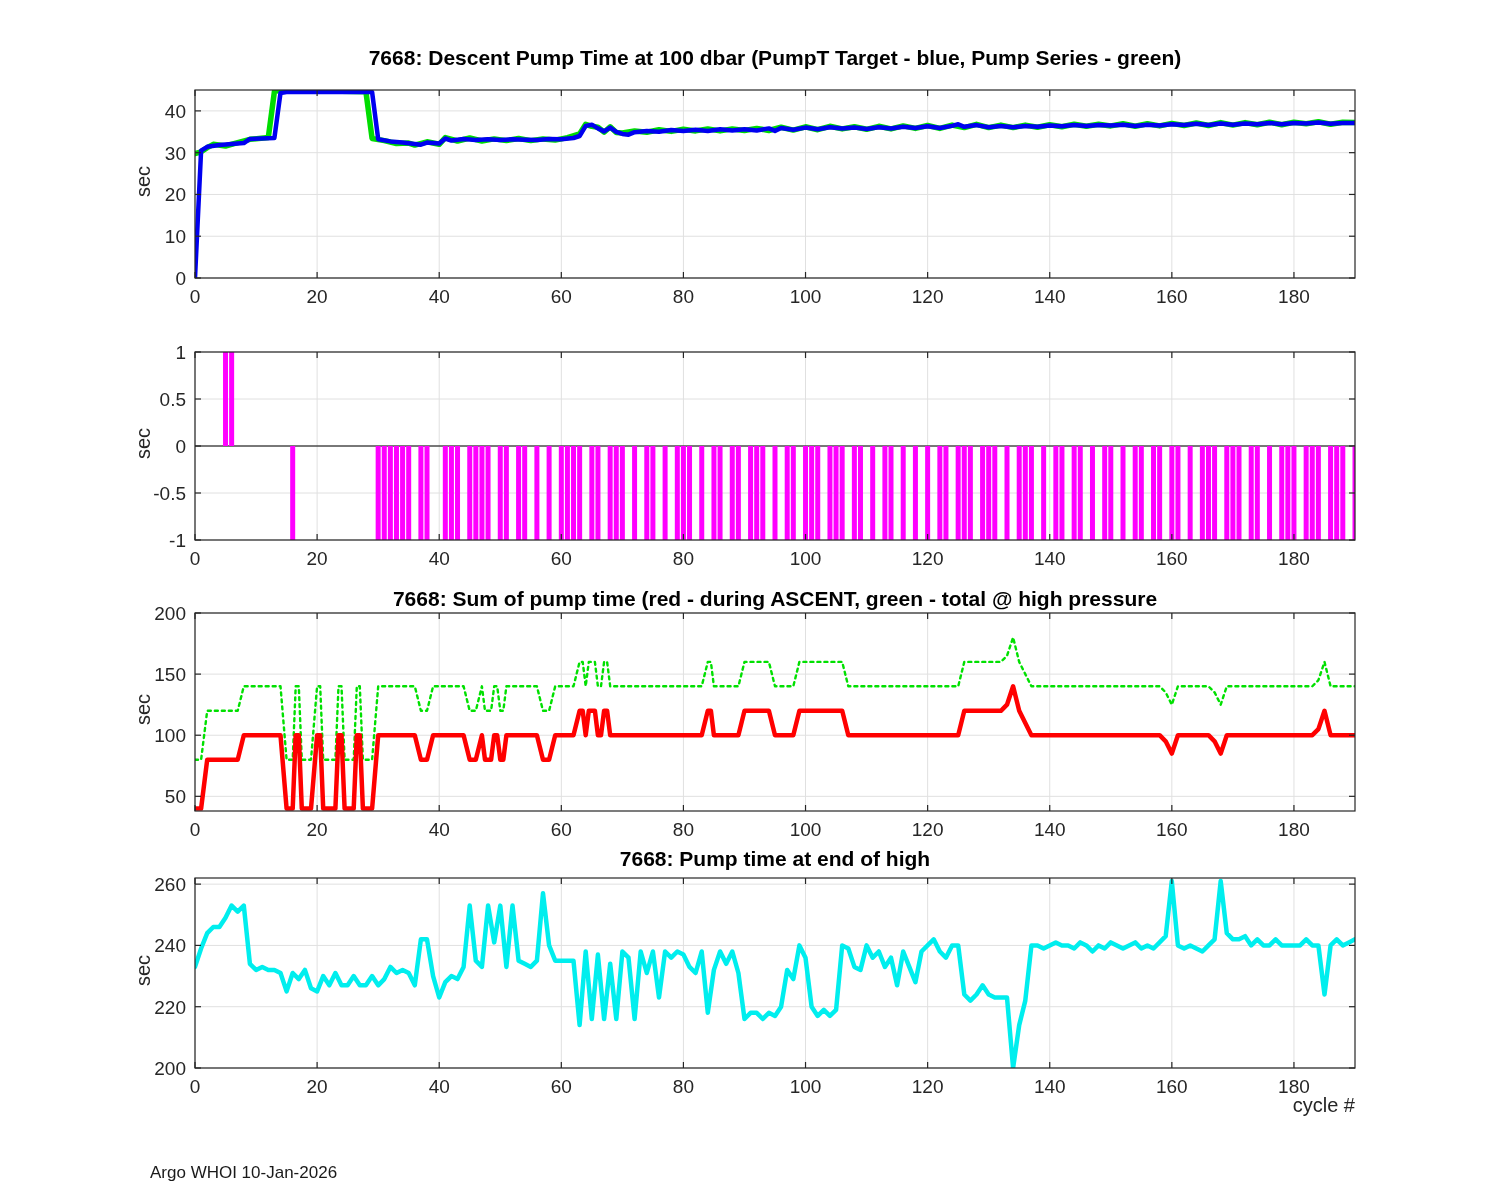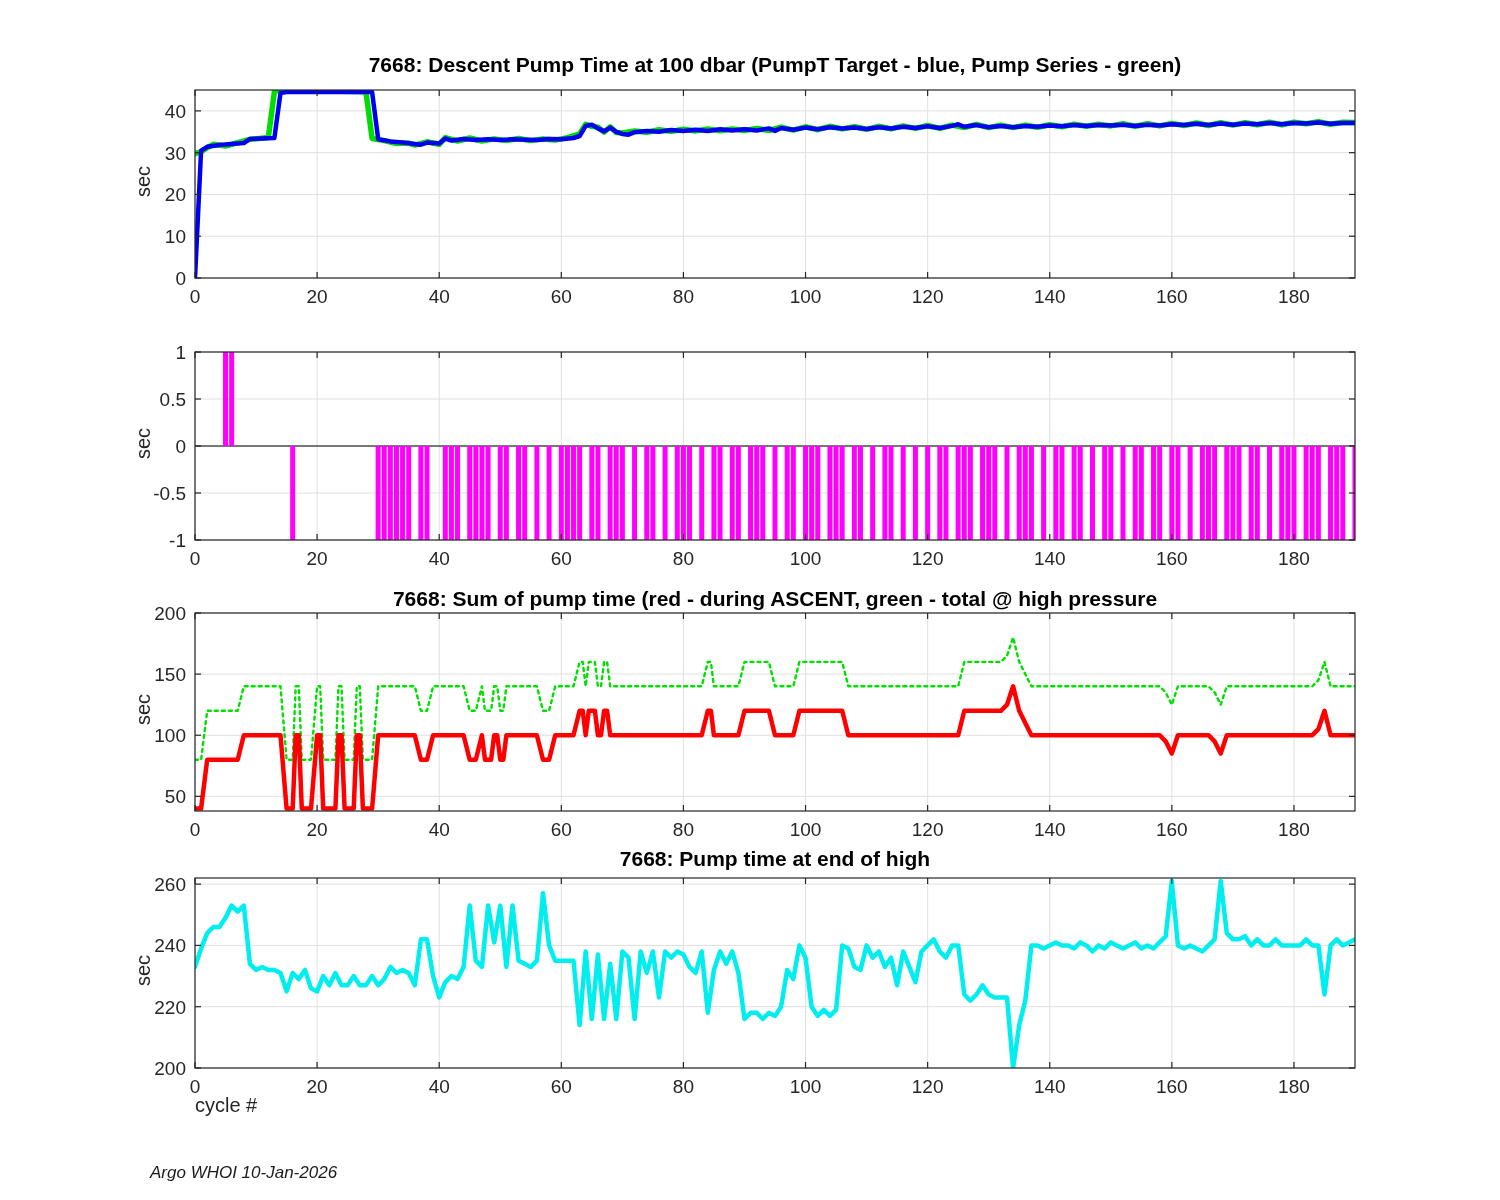--- a/index.html
+++ b/index.html
@@ -2,27 +2,27 @@
 <html><head>
 <meta charset="utf-8">
 <style>
   html,body{margin:0;padding:0;background:#fff;}
   #figure{position:relative;width:1500px;height:1200px;background:#fff;overflow:hidden;
           font-family:"Liberation Sans",sans-serif;}
   #charts{position:absolute;left:0;top:0;}
   svg text{font-family:"Liberation Sans",sans-serif;}
   .title{position:absolute;left:195px;width:1160px;text-align:center;font-size:21px;
          font-weight:bold;color:#000;white-space:nowrap;}
-  .t0{top:53px}.t1{top:325px}.t2{top:587px}.t3{top:847px}
+  .t0{top:46px}.t1{top:325px}.t2{top:587px}.t3{top:847px}
   .ylab{position:absolute;left:113px;width:60px;text-align:center;font-size:20px;color:#262626;
         transform:rotate(-90deg);}
   .y0{top:170px}.y1{top:432px}.y2{top:698px}.y3{top:959px}
-  .xlab{position:absolute;left:195px;width:1160px;top:1094px;text-align:left;
+  .xlab{position:absolute;left:195px;width:1160px;top:1094px;text-align:right;
         font-size:20px;color:#262626;}
-  .footer{position:absolute;left:150px;top:1163px;font-size:17px;color:#1a1a1a;font-style:italic;}
+  .footer{position:absolute;left:150px;top:1163px;font-size:17px;color:#1a1a1a;}
 </style>
 </head>
 <body>
 
 <div id="figure">
   <svg id="charts" width="1500" height="1200">
       <g>
         <line x1="195" y1="90" x2="195" y2="278" stroke="#e0e0e0" stroke-width="1"></line>
         <line x1="317.10526315789474" y1="90" x2="317.10526315789474" y2="278" stroke="#e0e0e0" stroke-width="1"></line>
         <line x1="439.2105263157895" y1="90" x2="439.2105263157895" y2="278" stroke="#e0e0e0" stroke-width="1"></line>

